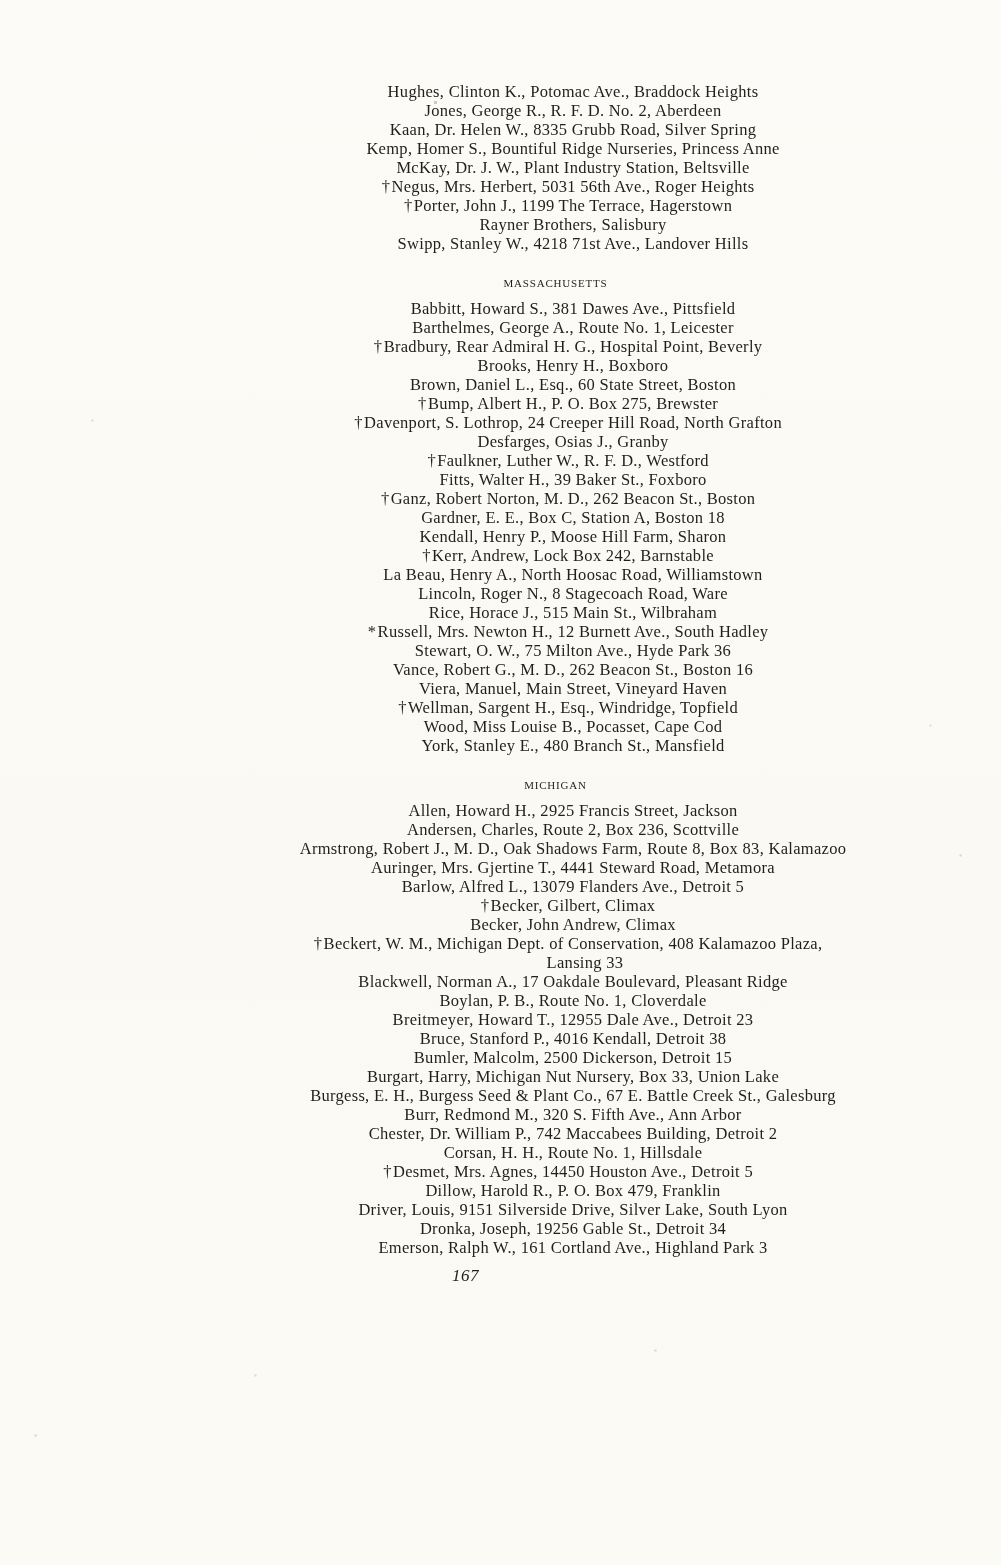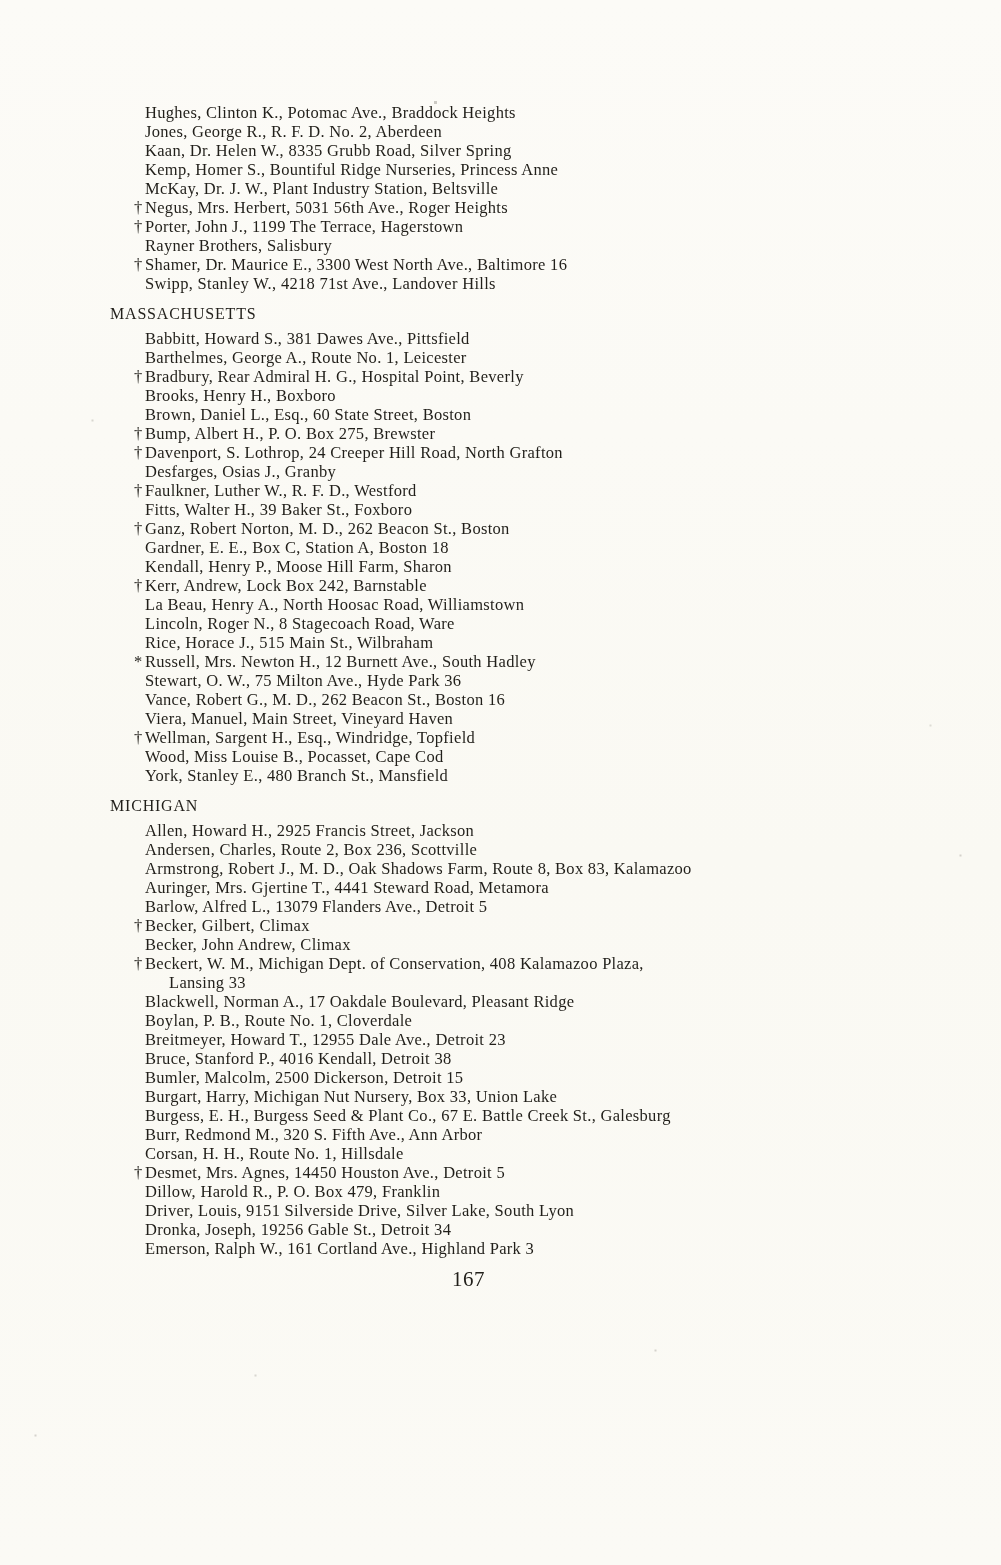--- a/index.html
+++ b/index.html
@@ -14,48 +14,50 @@
     color: #211f1a;
     overflow: hidden;
   }
   .page {
     position: relative;
     width: 1001px;
     height: 1565px;
     background: linear-gradient(180deg, #fcfbf7 0%, #faf9f3 55%, #fbfaf5 100%);
   }
   .directory {
-    padding-top: 103px;
+    padding-top: 82px;
+    text-align: center;
   }
   .entry {
     margin-left: 145px;
     font-size: 16.5px;
     line-height: 19px;
     letter-spacing: 0.3px;
     white-space: nowrap;
   }
   .entry .marker {
     display: inline-block;
     width: 11px;
     margin-left: -11px;
   }
   .entry.cont {
     margin-left: 169px;
   }
   .heading {
-    margin: 11px 0 6px 110px;
-    font-size: 16px;
+    margin: 21px 0 6px 110px;
+    font-size: 11px;
     line-height: 19px;
     letter-spacing: 0.8px;
   }
   .page-number {
     margin-top: 9px;
     margin-left: 452px;
-    font-size: 21px;
+    font-size: 17px;
     letter-spacing: 0.5px;
+    font-style: italic;
   }
   
   .noise {
     position: absolute;
     top: 0; left: 0;
     width: 1px; height: 1px;
     background: transparent;
     box-shadow:
       435px 102px 0 1px rgba(60,55,45,0.25),
       92px 420px 0 0.5px rgba(60,55,45,0.18),
@@ -74,21 +76,20 @@
   <div class="directory">
       <section>
         <div class="entry">Hughes, Clinton K., Potomac Ave., Braddock Heights</div>
         <div class="entry">Jones, George R., R. F. D. No. 2, Aberdeen</div>
         <div class="entry">Kaan, Dr. Helen W., 8335 Grubb Road, Silver Spring</div>
         <div class="entry">Kemp, Homer S., Bountiful Ridge Nurseries, Princess Anne</div>
         <div class="entry">McKay, Dr. J. W., Plant Industry Station, Beltsville</div>
         <div class="entry"><span class="marker">†</span>Negus, Mrs. Herbert, 5031 56th Ave., Roger Heights</div>
         <div class="entry"><span class="marker">†</span>Porter, John J., 1199 The Terrace, Hagerstown</div>
         <div class="entry">Rayner Brothers, Salisbury</div>
-        <div class="entry"><span class="marker">†</span>Shamer, Dr. Maurice E., 3300 West North Ave., Baltimore 16</div>
         <div class="entry">Swipp, Stanley W., 4218 71st Ave., Landover Hills</div>
       </section>
       <section>
         <div class="heading">MASSACHUSETTS</div>
         <div class="entry">Babbitt, Howard S., 381 Dawes Ave., Pittsfield</div>
         <div class="entry">Barthelmes, George A., Route No. 1, Leicester</div>
         <div class="entry"><span class="marker">†</span>Bradbury, Rear Admiral H. G., Hospital Point, Beverly</div>
         <div class="entry">Brooks, Henry H., Boxboro</div>
         <div class="entry">Brown, Daniel L., Esq., 60 State Street, Boston</div>
         <div class="entry"><span class="marker">†</span>Bump, Albert H., P. O. Box 275, Brewster</div>
@@ -123,20 +124,21 @@
         <div class="entry"><span class="marker">†</span>Beckert, W. M., Michigan Dept. of Conservation, 408 Kalamazoo Plaza,</div>
         <div class="entry cont">Lansing 33</div>
         <div class="entry">Blackwell, Norman A., 17 Oakdale Boulevard, Pleasant Ridge</div>
         <div class="entry">Boylan, P. B., Route No. 1, Cloverdale</div>
         <div class="entry">Breitmeyer, Howard T., 12955 Dale Ave., Detroit 23</div>
         <div class="entry">Bruce, Stanford P., 4016 Kendall, Detroit 38</div>
         <div class="entry">Bumler, Malcolm, 2500 Dickerson, Detroit 15</div>
         <div class="entry">Burgart, Harry, Michigan Nut Nursery, Box 33, Union Lake</div>
         <div class="entry">Burgess, E. H., Burgess Seed &amp; Plant Co., 67 E. Battle Creek St., Galesburg</div>
         <div class="entry">Burr, Redmond M., 320 S. Fifth Ave., Ann Arbor</div>
+        <div class="entry">Chester, Dr. William P., 742 Maccabees Building, Detroit 2</div>
         <div class="entry">Corsan, H. H., Route No. 1, Hillsdale</div>
         <div class="entry"><span class="marker">†</span>Desmet, Mrs. Agnes, 14450 Houston Ave., Detroit 5</div>
         <div class="entry">Dillow, Harold R., P. O. Box 479, Franklin</div>
         <div class="entry">Driver, Louis, 9151 Silverside Drive, Silver Lake, South Lyon</div>
         <div class="entry">Dronka, Joseph, 19256 Gable St., Detroit 34</div>
         <div class="entry">Emerson, Ralph W., 161 Cortland Ave., Highland Park 3</div>
       </section>
     </div>
   <div class="page-number">167</div>
 </div>

